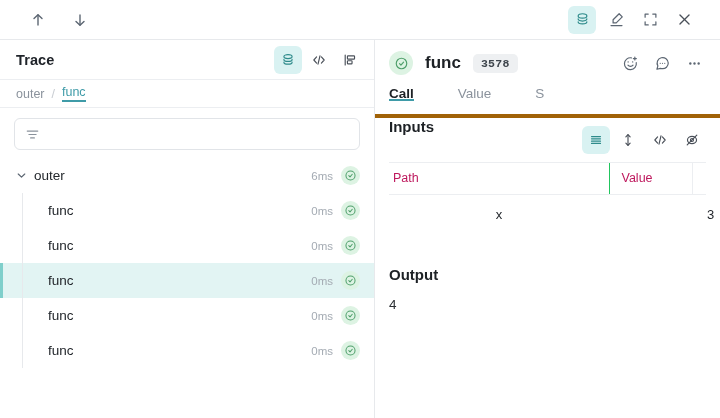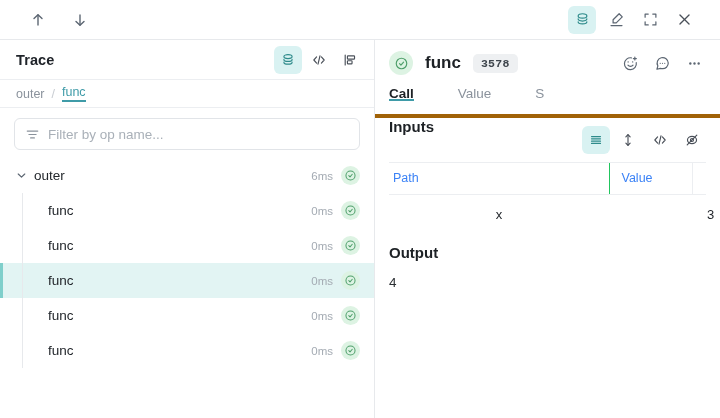--- a/index.html
+++ b/index.html
@@ -146,32 +146,32 @@
   }
 
   .rbody { flex: 1 1 auto; overflow: hidden; padding: 0 14px; min-height: 0; }
 
   .sec-head { display: flex; height: 44px; }
   .sec-title { font-size: 15px; font-weight: 700; color: #1d2125; }
   .sec-icons { margin-left: auto; display: flex; align-items: center; gap: 4px; }
 
   .table { width: 100%; border-collapse: collapse; table-layout: fixed; }
   .table th {
-    text-align: left; font-weight: 400; font-size: 12.5px; color: #3b82f6;
+    text-align: left; font-weight: 400; font-size: 12.5px; color: #be185d;
     padding: 8px 0 9px 0; border-top: 1px solid #eceef1; border-bottom: 1px solid #eceef1;
   }
   .table th.c1 { width: 220px; padding-left: 4px; }
   .table th.c2 { padding-left: 12px; border-left: 1px solid #22c55e; }
   .table th.c3 { width: 14px; border-left: 1px solid #eceef1; }
   .table td {
     font-size: 13px; color: #23272c; padding: 12px 0 12px 0; text-align: center;
   }
   .table td.v2 { text-align: left; padding-left: 98px; }
 
-  .out-title { font-size: 15px; font-weight: 700; color: #1d2125; margin-top: 10px; }
+  .out-title { font-size: 15px; font-weight: 700; color: #1d2125; margin-top: 32px; }
   .out-val { font-size: 13.5px; color: #2b2f33; margin-top: 14px; }
 </style>
 </head>
 <body>
 
 <div class="app">
 
   <div class="topbar">
     <div class="topbar-left">
       <div class="ibtn" title="Previous">
@@ -258,21 +258,20 @@
 
       <div class="filter-wrap">
         <div class="filter">
           <span style="display:flex;">
             <svg width="15" height="15" viewBox="0 0 16 16" fill="none" stroke="#8a929c" stroke-width="1.3" stroke-linecap="round">
               <path d="M2.4 4.3h11.2"></path>
                 <path d="M4.2 8h7.6"></path>
                 <path d="M6 11.7h4"></path>
             </svg>
           </span>
-          <input class="filter-input" type="text" placeholder="Filter by op name..." style="">
         </div>
       </div>
 
       <div class="tree">
           <div class="trow root">
             <div class="accent"></div>
             <div class="chev">
               <svg width="13" height="13" viewBox="0 0 16 16" fill="none" stroke="#5c6672" stroke-width="1.5" stroke-linecap="round" stroke-linejoin="round">
                 <path d="M4 6.2L8 10l4-3.8"></path>
               </svg>

